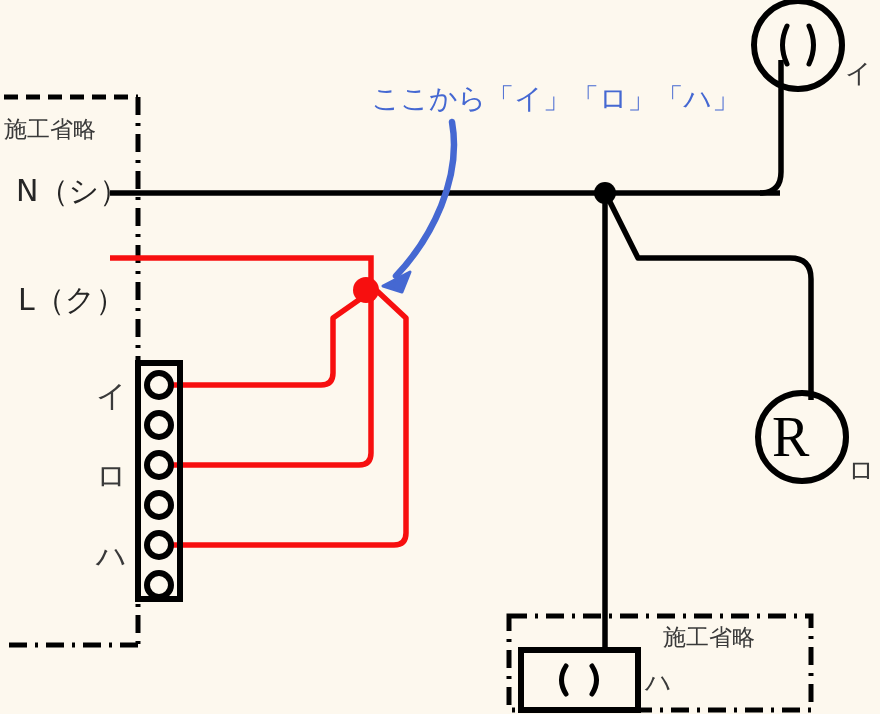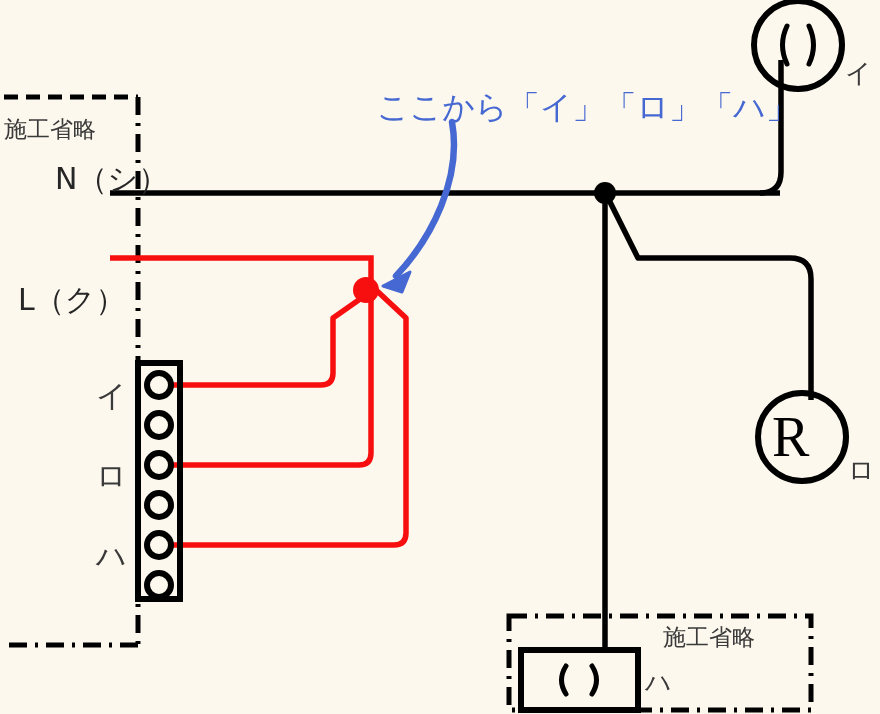--- a/index.html
+++ b/index.html
@@ -47,21 +47,21 @@
     color: #3a3a3a;
   }
   .lbl-nl {
     font-size: 30px;
     color: #262626;
   }
   .annot {
     position: absolute;
     left: 336px;
     top: 44px;
-    font-size: 32px;
+    font-size: 28px;
     line-height: 1.32;
     color: #4568d2;
     white-space: pre;
     font-family: "DejaVu Sans", "Liberation Sans", sans-serif;
   }
 </style>
 </head>
 <body>
 
 <div id="diagram-root">
@@ -130,21 +130,21 @@
     <g>
       <rect x="521" y="650" width="117" height="60" fill="#fdf8ee" stroke="#000000" stroke-width="6"></rect>
       <path d="M 566 666 Q 557 680 566 694" fill="none" stroke="#000000" stroke-width="5" stroke-linecap="round"></path>
       <path d="M 592 666 Q 601 680 592 694" fill="none" stroke="#000000" stroke-width="5" stroke-linecap="round"></path>
     </g>
 
   </svg>
 
   <div class="lbl lbl-omit" style="left:4px; top:118px;">施工省略</div>
 
-  <div class="lbl lbl-nl" style="left:16px; top:164px;margin-left:39px;">N（シ）</div>
+  <div class="lbl lbl-nl" style="left:16px; top:176px;">N（シ）</div>
 
   <div class="lbl lbl-nl" style="left:18px; top:241px;margin-top:44px;">L（ク）</div>
 
   <div class="lbl lbl-term" style="left:96px; top:381px;">イ</div>
 
   <div class="lbl lbl-term" style="left:96px; top:461px;">ロ</div>
 
   <div class="lbl lbl-term" style="left:96px; top:541px;">ハ</div>
 
   <div class="lbl lbl-side" style="left:845px; top:60px;">イ</div>

